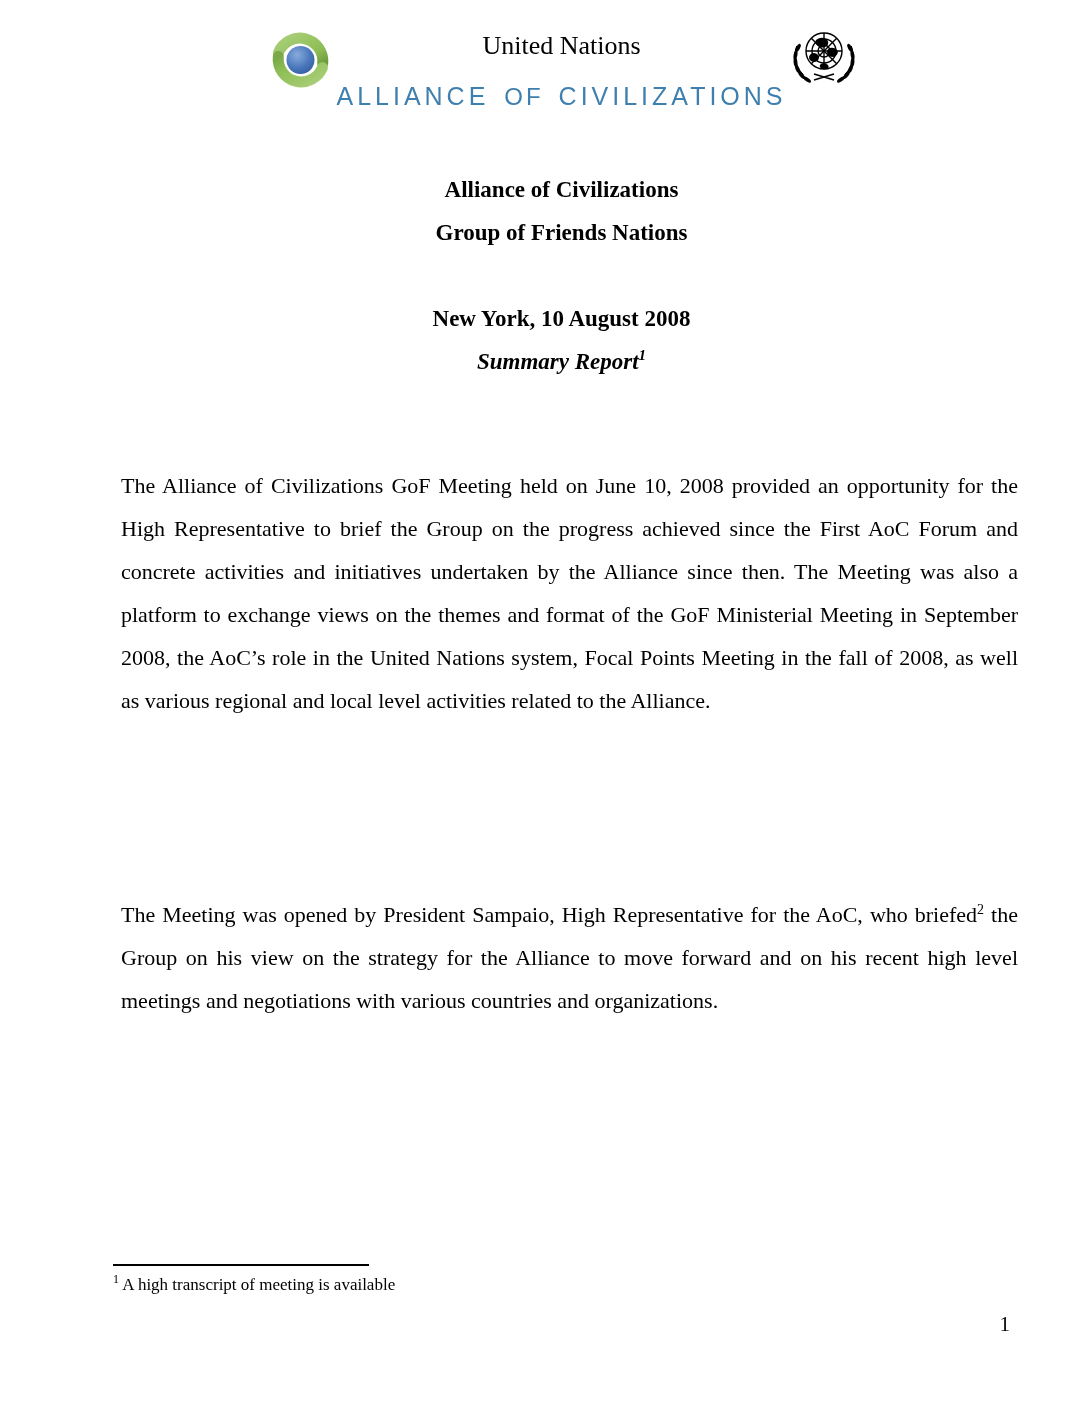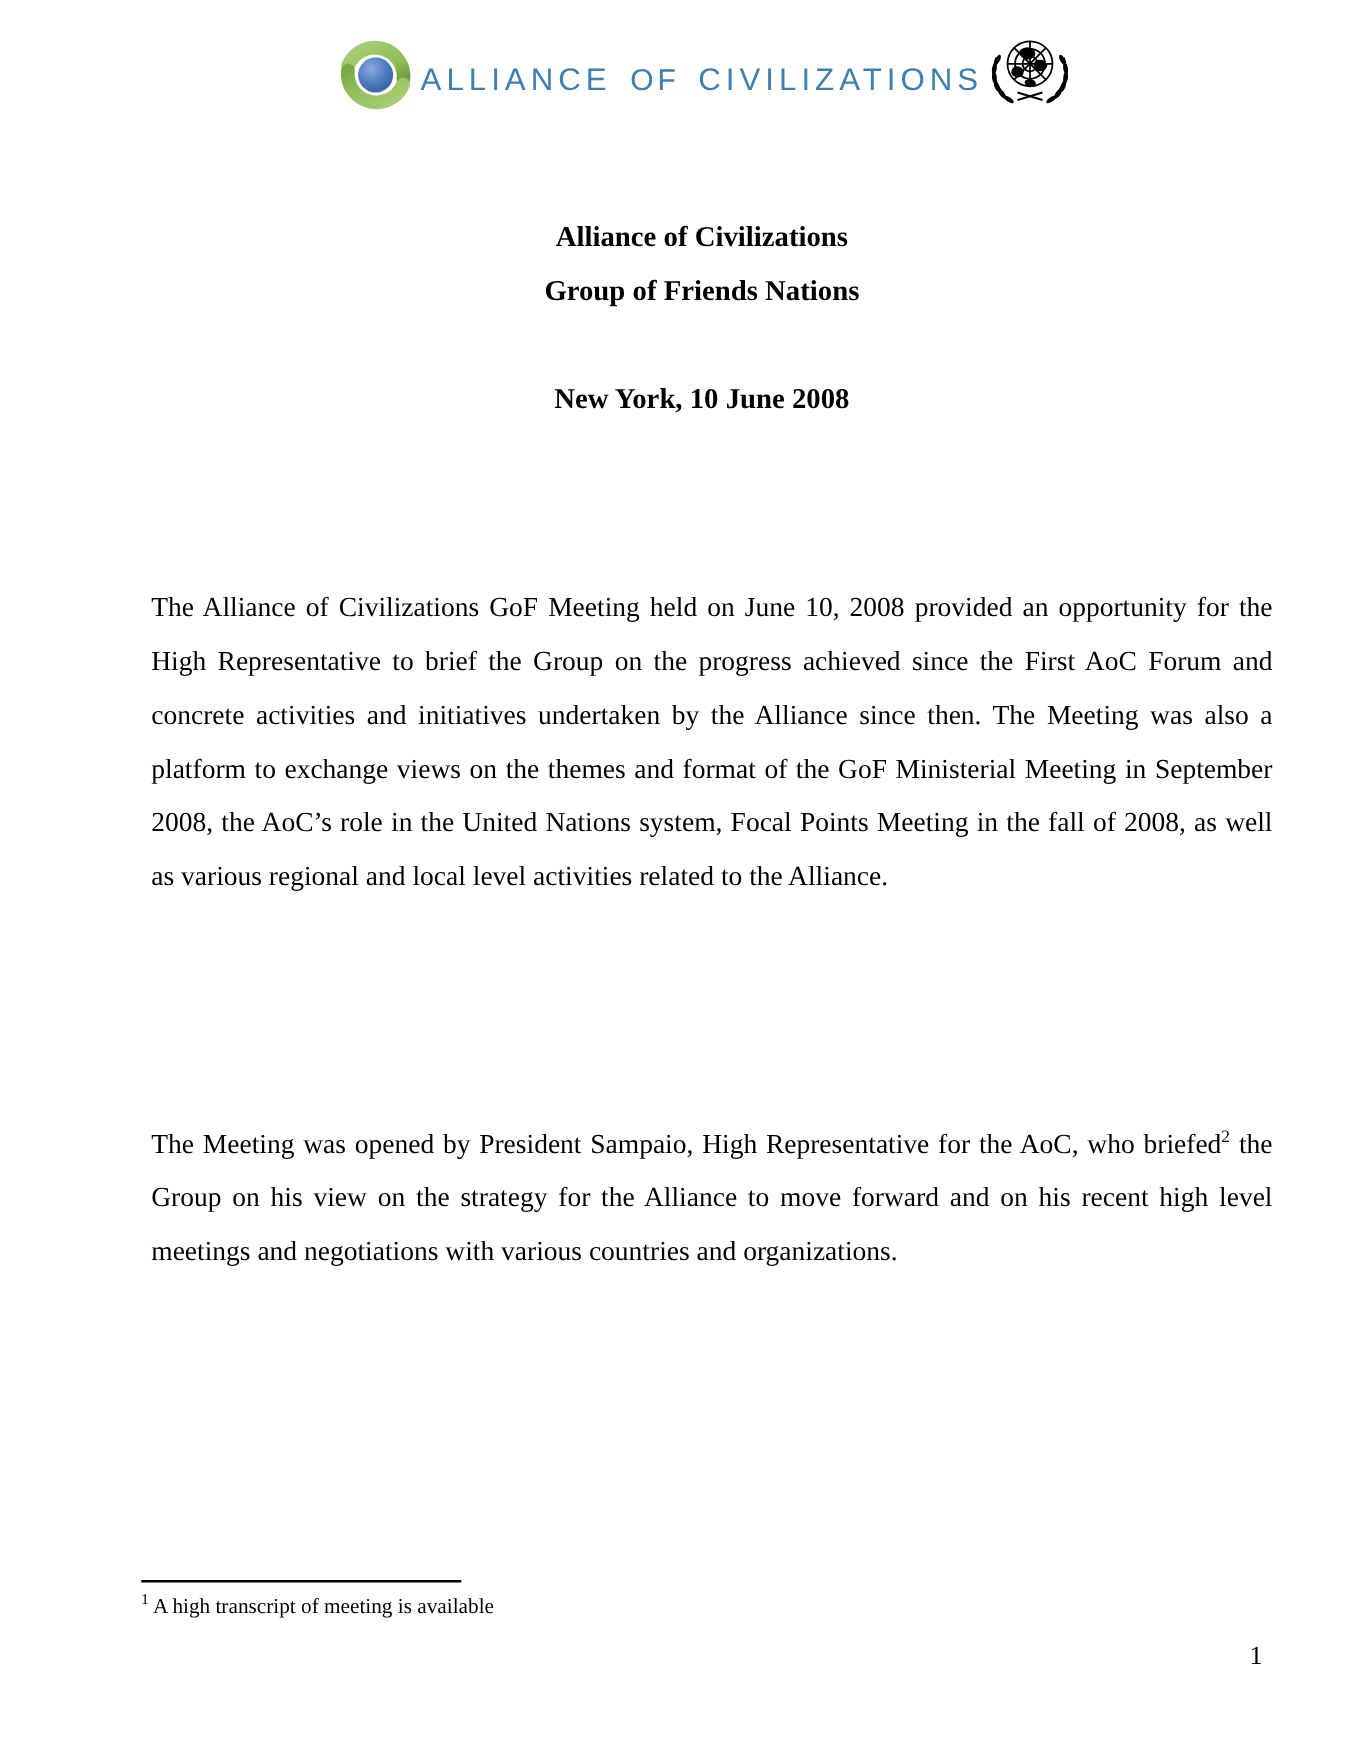--- a/index.html
+++ b/index.html
@@ -140,20 +140,21 @@
           <stop offset="0.55" stop-color="#4a77bb"></stop>
           <stop offset="1" stop-color="#2d5599"></stop>
         </radialGradient>
       </defs>
       <path d="M20.5 26.5 A23 23 0 0 1 64.7 37.5" fill="none" stroke="url(#gTop)" stroke-width="11" stroke-linecap="round"></path>
       <path d="M64.5 41.5 A23 23 0 0 1 20.3 30.5" fill="none" stroke="url(#gBot)" stroke-width="11" stroke-linecap="round"></path>
       <circle cx="42.5" cy="34" r="14" fill="url(#gBall)"></circle>
     </svg>
 
     <div class="header-center">
+      <div class="un-title">United Nations</div>
       <div class="alliance-line"><span>ALLIANCE</span> <span class="word-of">OF</span> <span>CIVILIZATIONS</span></div>
     </div>
 
     <svg class="un-emblem" width="76" height="70" viewBox="0 0 76 70" aria-hidden="true">
       <g stroke="#000" fill="none" stroke-width="1.4">
         <circle cx="38" cy="29" r="18"></circle>
         <circle cx="38" cy="29" r="12"></circle>
         <circle cx="38" cy="29" r="6"></circle>
         <line x1="20" y1="29" x2="56" y2="29"></line>
         <line x1="38" y1="11" x2="38" y2="47"></line>
@@ -185,21 +186,22 @@
         <ellipse cx="60.5" cy="53" rx="4.6" ry="1.9" transform="rotate(128 60.5 53)"></ellipse>
         <ellipse cx="55" cy="57.5" rx="4.6" ry="1.9" transform="rotate(145 55 57.5)"></ellipse>
       </g>
     </svg>
   </div>
 
   <div class="title-block">
     <div>Alliance of Civilizations</div>
     <div>Group of Friends Nations</div>
     <div class="title-spacer"></div>
-    <div>New York, 10 June 2008</div>
+    <div>New York, 10 August 2008</div>
+    <div class="report-line"><span>Summary Report</span><sup class="note-ref">1</sup></div>
   </div>
 
   <p class="body-par par-1">The Alliance of Civilizations GoF Meeting held on June 10, 2008 provided an opportunity for the High Representative to brief the Group on the progress achieved since the First AoC Forum and concrete activities and initiatives undertaken by the Alliance since then. The Meeting was also a platform to exchange views on the themes and format of the GoF Ministerial Meeting in September 2008, the AoC’s role in the United Nations system, Focal Points Meeting in the fall of 2008, as well as various regional and local level activities related to the Alliance.</p>
 
 
   <p class="body-par par-2"><span>The Meeting was opened by President Sampaio, High Representative for the AoC, who briefed</span><sup class="note-ref">2</sup><span> the Group on his view on the strategy for the Alliance to move forward and on his recent high level meetings and negotiations with various countries and organizations.</span></p>
 
   <div class="footnote-rule"></div>
   <div class="footnotes">
     <div class="footnote"><sup class="note-ref">1</sup><span> A high transcript of meeting is available</span></div>

